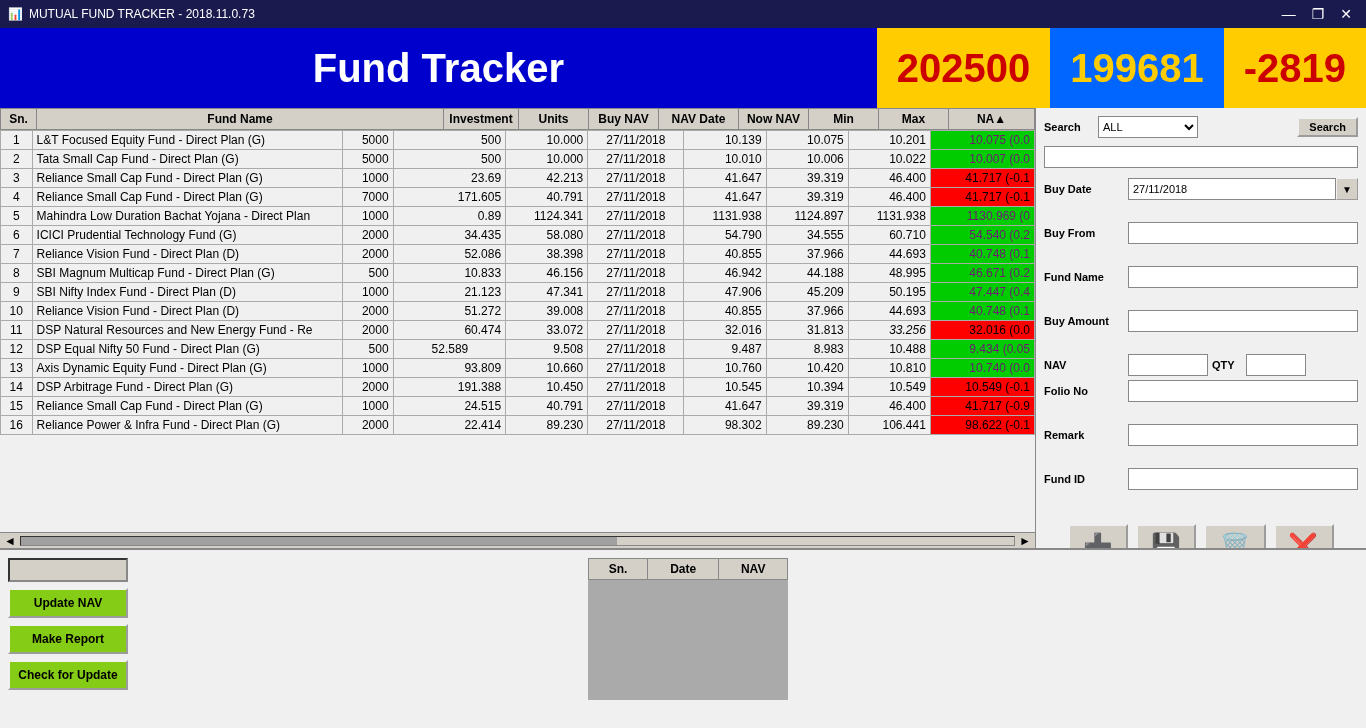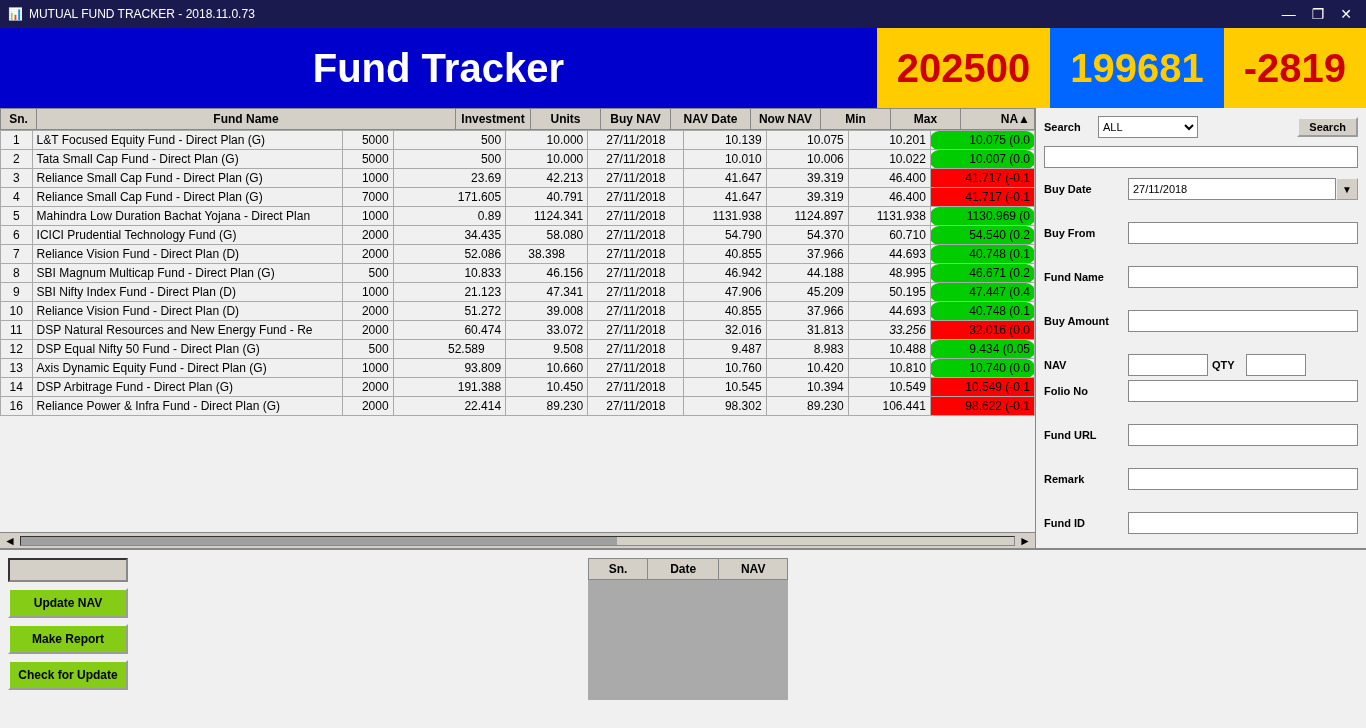--- a/index.html
+++ b/index.html
@@ -117,21 +117,21 @@
     }
     .fund-table td:nth-child(1) { text-align: center; }
     .fund-table td:nth-child(3),
     .fund-table td:nth-child(4),
     .fund-table td:nth-child(5),
     .fund-table td:nth-child(6),
     .fund-table td:nth-child(7),
     .fund-table td:nth-child(8) { text-align: right; }
     .fund-table td:nth-child(9) { text-align: right; }
 
-    .nav-cell-green { background: #00cc00; color: #000000; border-radius: 9px; }
+    .nav-cell-green { background: #00cc00; color: #701a75; }
     .nav-cell-red { background: #ff0000; color: black; }
 
     .table-scroll {
       overflow-y: auto;
       overflow-x: auto;
       flex: 1;
     }
 
     
     .h-scroll {
@@ -370,21 +370,21 @@
               <tr>
                 <th style="width:36px;">Sn.</th>
                 <th style="min-width:220px;">Fund Name</th>
                 <th style="width:75px;">Investment</th>
                 <th style="width:70px;">Units</th>
                 <th style="width:70px;">Buy NAV</th>
                 <th style="width:80px;">NAV Date</th>
                 <th style="width:70px;">Now NAV</th>
                 <th style="width:70px;">Min</th>
                 <th style="width:70px;">Max</th>
-                <th style="width:74px;text-align:right;">NA▲</th>
+                <th style="width:86px;">NA▲</th>
               </tr>
             </thead>
           </table>
         </div>
 
         <div class="table-scroll" style="flex:1; overflow-y:auto; overflow-x:hidden;">
           <table class="fund-table" style="width:100%;">
             <tbody id="table-body">
             <tr>
       <td>1</td>
@@ -447,30 +447,30 @@
       <td class="nav-cell-green" style="text-align:right;">1130.969 (0</td>
     </tr>
                 <tr>
       <td>6</td>
       <td style="max-width:220px; overflow:hidden; text-overflow:ellipsis;">ICICI Prudential Technology Fund (G)</td>
       <td style="text-align:right;">2000</td>
       <td style="text-align:right;">34.435</td>
       <td style="text-align:right;">58.080</td>
       <td style="text-align:center;">27/11/2018</td>
       <td style="text-align:right;">54.790</td>
-      <td style="text-align:right;">54.370</td>
+      <td style="text-align:right;">34.555</td>
       <td style="text-align:right;">60.710</td>
       <td class="nav-cell-green" style="text-align:right;">54.540 (0.2</td>
     </tr>
                 <tr>
       <td>7</td>
       <td style="max-width:220px; overflow:hidden; text-overflow:ellipsis;">Reliance Vision Fund - Direct Plan (D)</td>
       <td style="text-align:right;">2000</td>
       <td style="text-align:right;">52.086</td>
-      <td style="text-align:center;">38.398</td>
+      <td style="text-align:right;">38.398</td>
       <td style="text-align:center;">27/11/2018</td>
       <td style="text-align:right;">40.855</td>
       <td style="text-align:right;">37.966</td>
       <td style="text-align:right;">44.693</td>
       <td class="nav-cell-green" style="text-align:right;">40.748 (0.1</td>
     </tr>
                 <tr>
       <td>8</td>
       <td style="max-width:220px; overflow:hidden; text-overflow:ellipsis;">SBI Magnum Multicap Fund - Direct Plan (G)</td>
       <td style="text-align:right;">500</td>
@@ -515,21 +515,21 @@
       <td style="text-align:center;">27/11/2018</td>
       <td style="text-align:right;">32.016</td>
       <td style="text-align:right;">31.813</td>
       <td style="text-align:right;font-style:italic;">33.256</td>
       <td class="nav-cell-red" style="text-align:right;">32.016 (0.0</td>
     </tr>
                 <tr>
       <td>12</td>
       <td style="max-width:220px; overflow:hidden; text-overflow:ellipsis;">DSP Equal Nifty 50 Fund - Direct Plan (G)</td>
       <td style="text-align:right;">500</td>
-      <td style="text-align:center;padding-left:38px;">52.589</td>
+      <td style="text-align:left;padding-left:38px;">52.589</td>
       <td style="text-align:right;padding-left:16px;">9.508</td>
       <td style="text-align:center;">27/11/2018</td>
       <td style="text-align:right;">9.487</td>
       <td style="text-align:right;">8.983</td>
       <td style="text-align:right;">10.488</td>
       <td class="nav-cell-green" style="text-align:right;">9.434 (0.05</td>
     </tr>
                 <tr>
       <td>13</td>
       <td style="max-width:220px; overflow:hidden; text-overflow:ellipsis;">Axis Dynamic Equity Fund - Direct Plan (G)</td>
@@ -546,20 +546,32 @@
       <td>14</td>
       <td style="max-width:220px; overflow:hidden; text-overflow:ellipsis;">DSP Arbitrage Fund - Direct Plan (G)</td>
       <td style="text-align:right;">2000</td>
       <td style="text-align:right;">191.388</td>
       <td style="text-align:right;">10.450</td>
       <td style="text-align:center;">27/11/2018</td>
       <td style="text-align:right;">10.545</td>
       <td style="text-align:right;">10.394</td>
       <td style="text-align:right;">10.549</td>
       <td class="nav-cell-red" style="text-align:right;">10.549 (-0.1</td>
+    </tr>
+                <tr>
+      <td>15</td>
+      <td style="max-width:220px; overflow:hidden; text-overflow:ellipsis;">Reliance Small Cap Fund - Direct Plan (G)</td>
+      <td style="text-align:right;">1000</td>
+      <td style="text-align:right;">24.515</td>
+      <td style="text-align:right;">40.791</td>
+      <td style="text-align:center;">27/11/2018</td>
+      <td style="text-align:right;">41.647</td>
+      <td style="text-align:right;">39.319</td>
+      <td style="text-align:right;">46.400</td>
+      <td class="nav-cell-red" style="text-align:right;">41.717 (-0.9</td>
     </tr>
                 <tr>
       <td>16</td>
       <td style="max-width:220px; overflow:hidden; text-overflow:ellipsis;">Reliance Power &amp; Infra Fund - Direct Plan (G)</td>
       <td style="text-align:right;">2000</td>
       <td style="text-align:right;">22.414</td>
       <td style="text-align:right;">89.230</td>
       <td style="text-align:center;">27/11/2018</td>
       <td style="text-align:right;">98.302</td>
       <td style="text-align:right;">89.230</td>
@@ -624,24 +636,20 @@
         <input type="text" class="nav-input" style="">
         <span class="qty-label">QTY</span>
         <input type="text" class="qty-input" style="">
       </div>
 
       <div class="form-row">
         <span class="form-label">Folio No</span>
         <input type="text" class="form-input" style="">
       </div>
 
-      <div class="form-row">
-        <span class="form-label">Fund URL</span>
-        <input type="text" class="form-input" style="">
-      </div>
 
       <div class="form-row">
         <span class="form-label">Remark</span>
         <input type="text" class="form-input" style="">
       </div>
 
       <div class="form-row">
         <span class="form-label">Fund ID</span>
         <input type="text" class="form-input" style="">
       </div>

